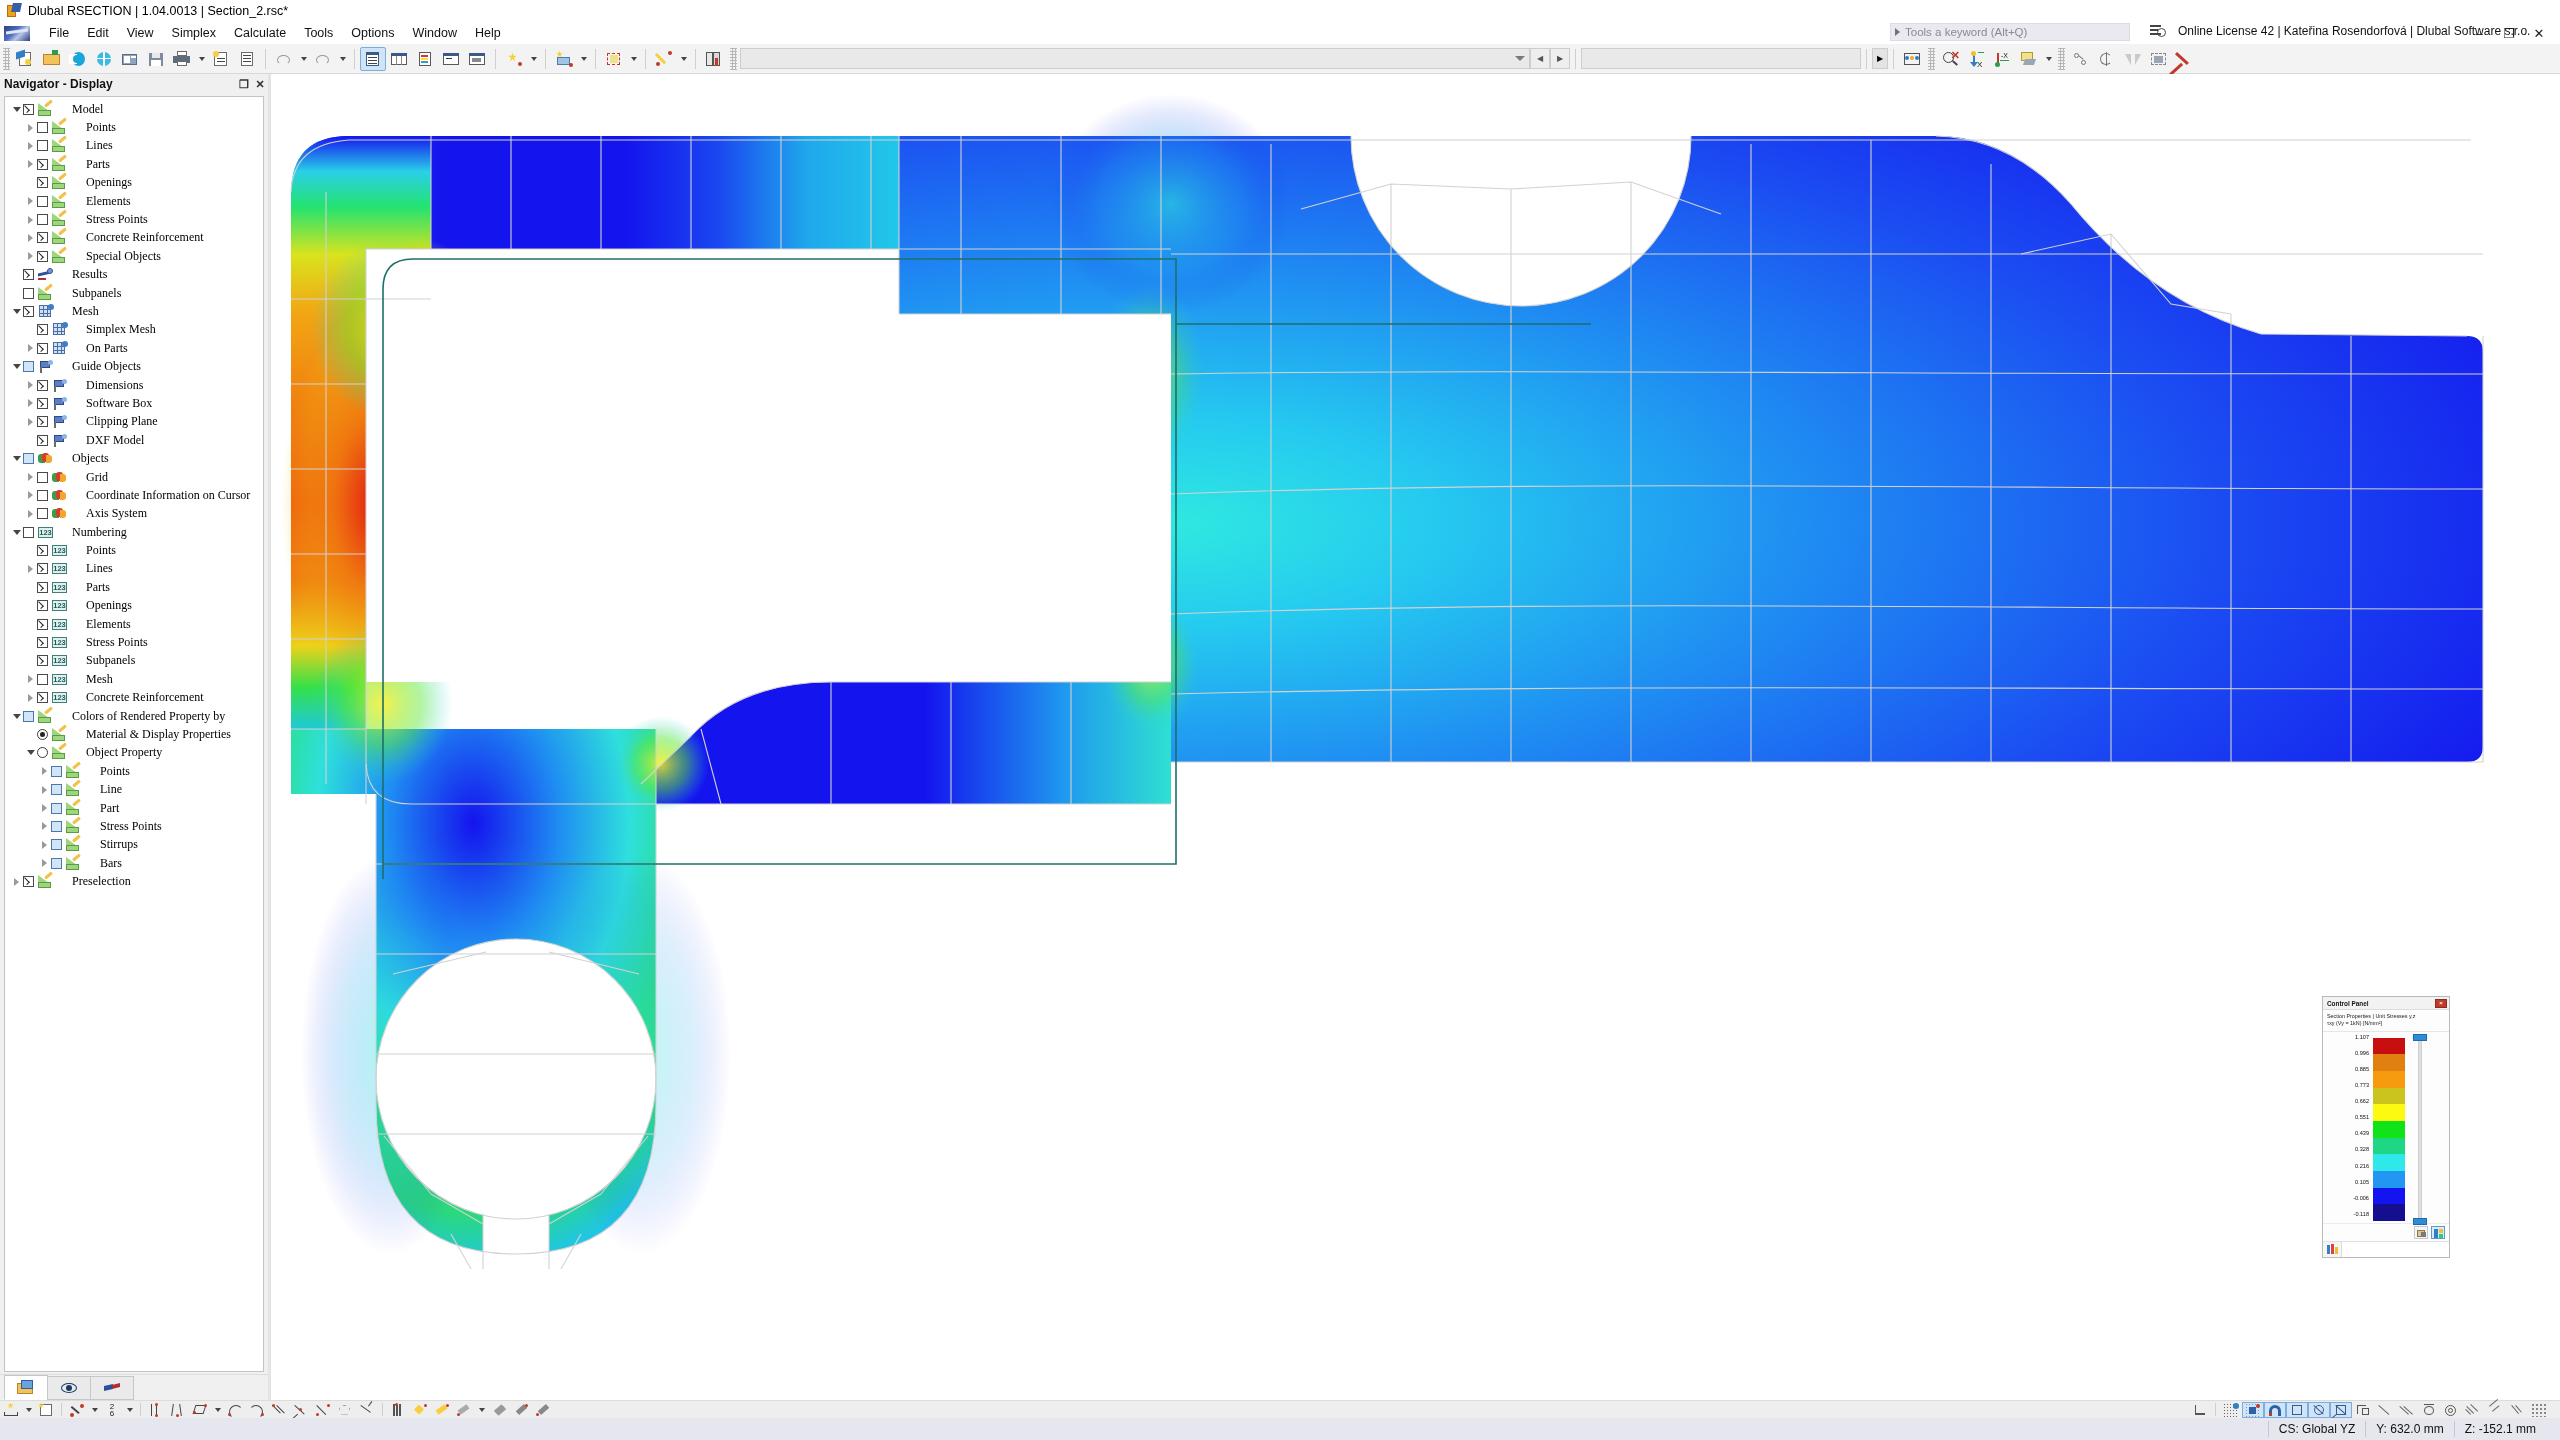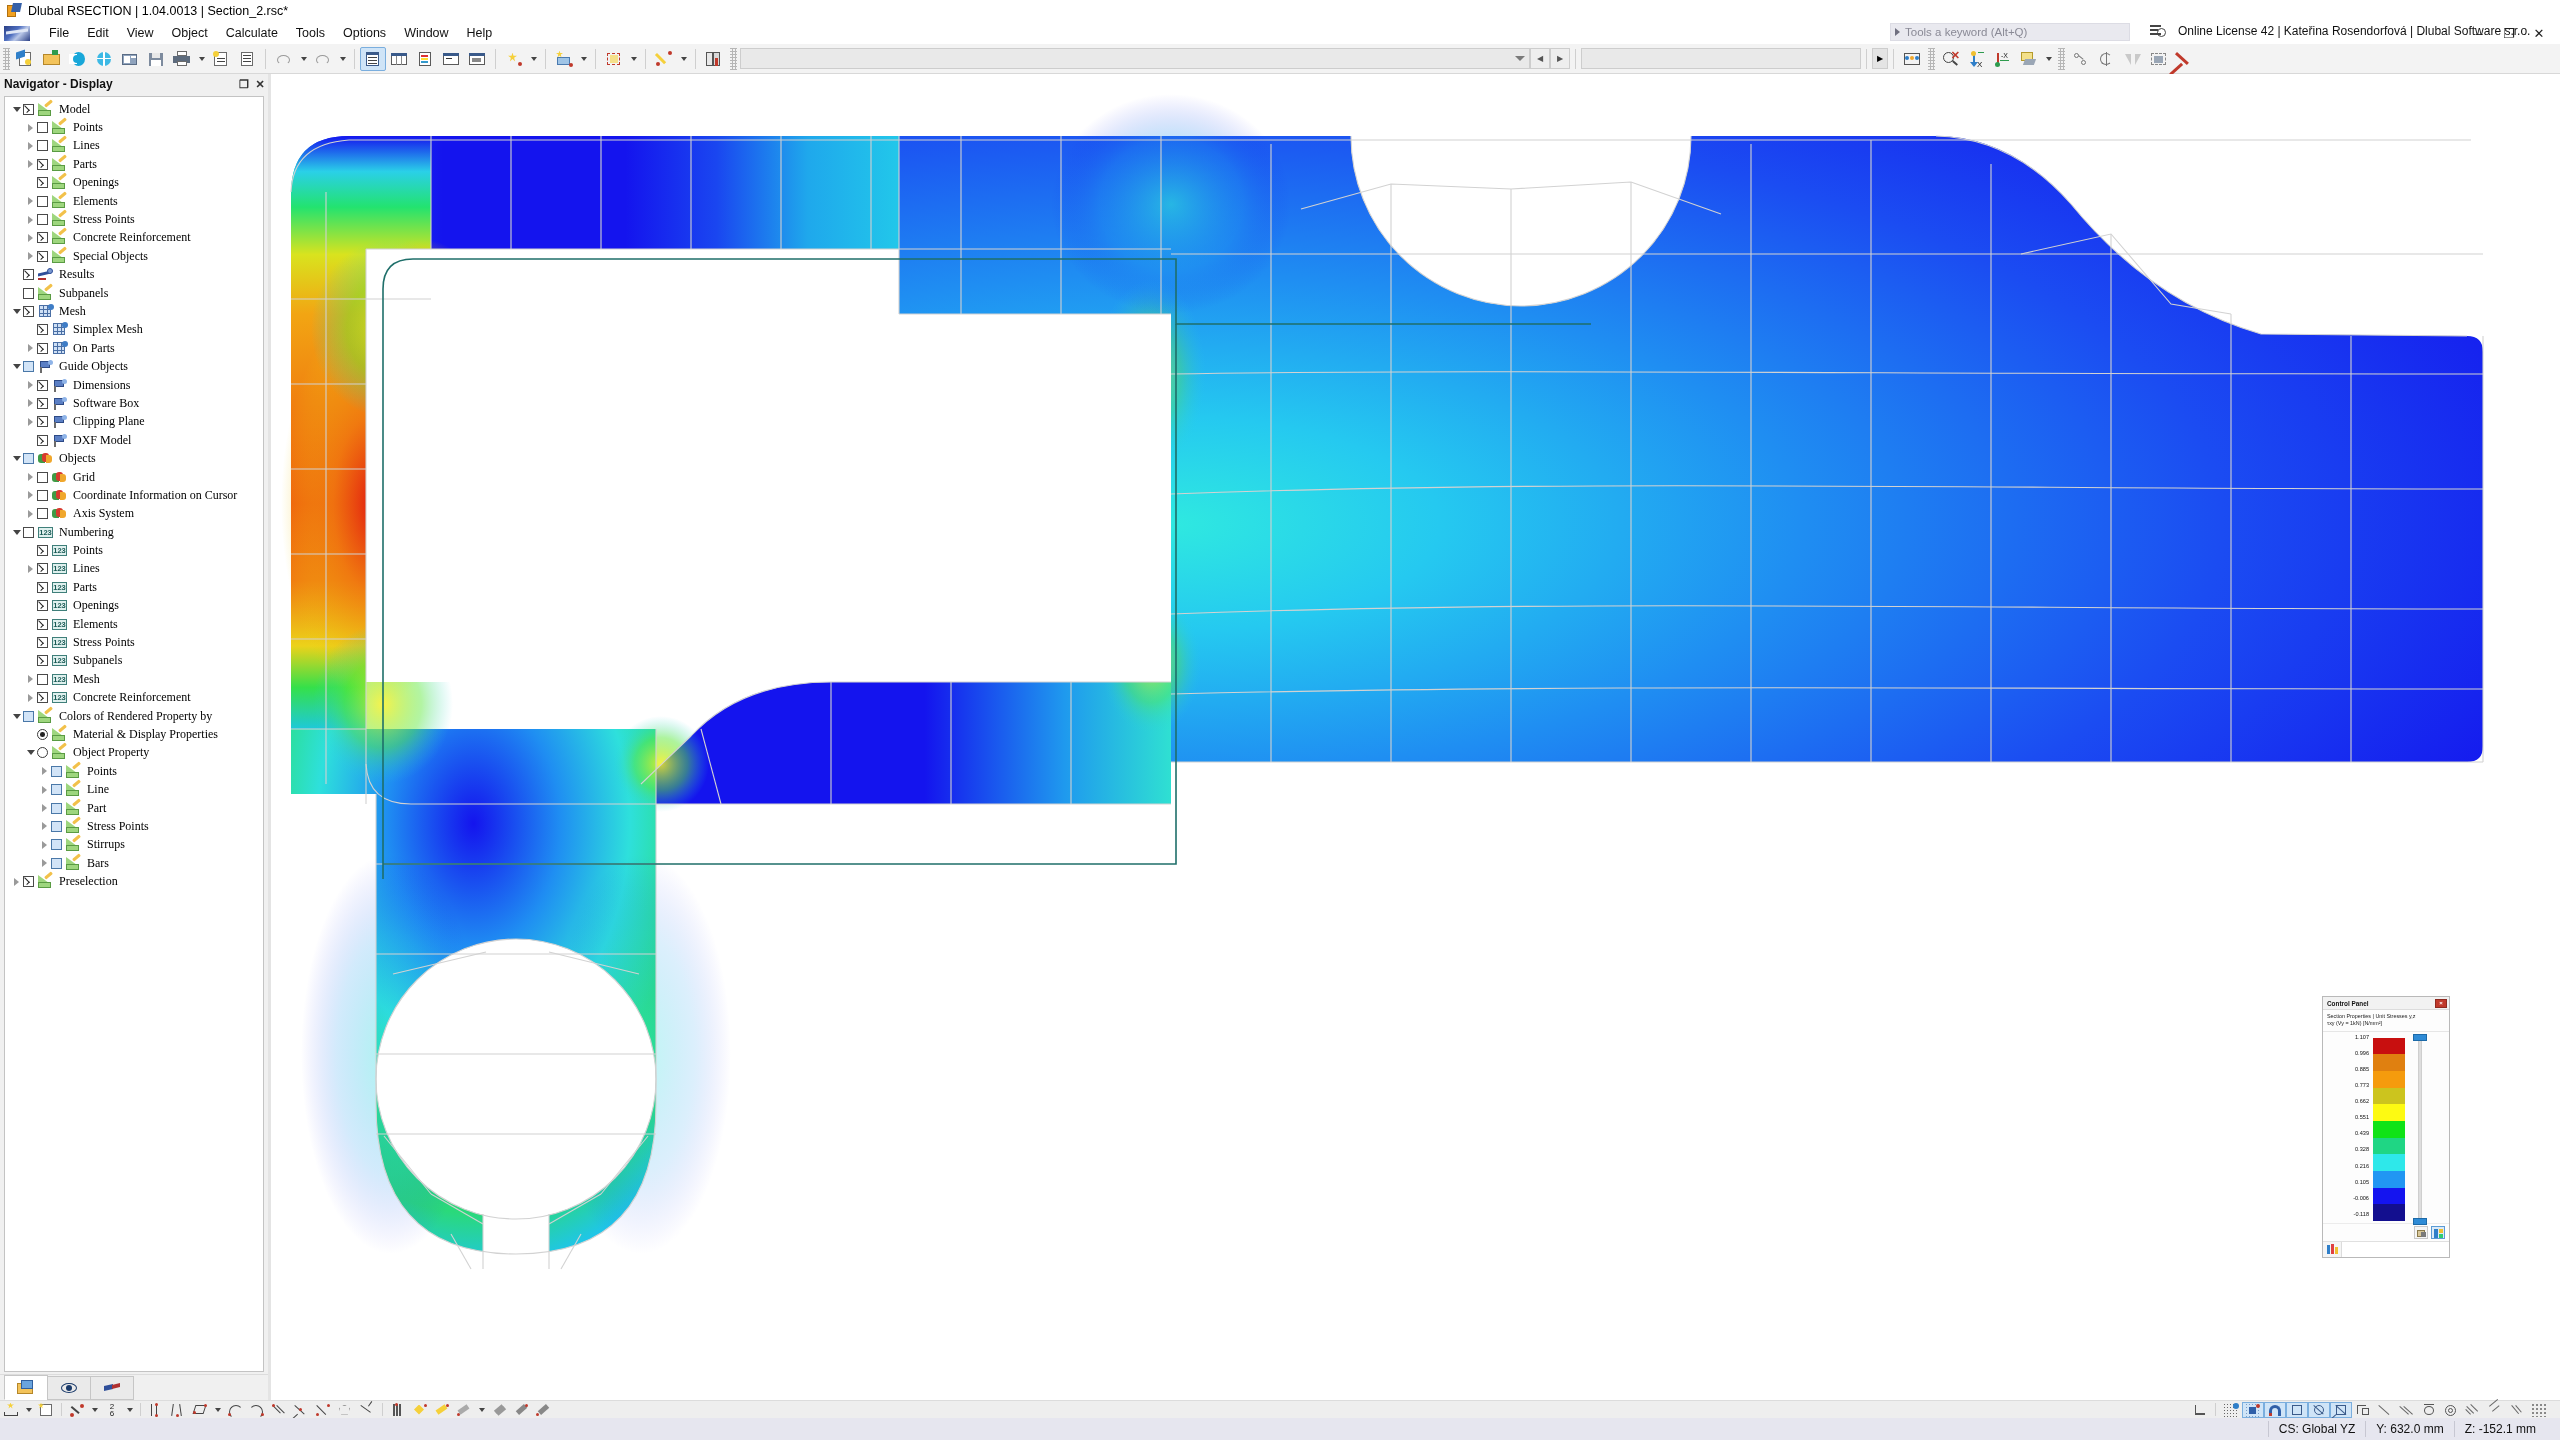--- a/index.html
+++ b/index.html
@@ -155,21 +155,21 @@
     left:3px; top:1px;
   }
   .cbx.blue { background:#d2e4f7; border-color:#4a78a8; }
   .cbx.off{}
   .radio {
     width:11px;height:11px;border:1.3px solid #3a3a3a;border-radius:50%;background:#fff;
     flex:none;margin-right:4px;position:relative;
   }
   .radio.on::after{content:"";position:absolute;left:2.2px;top:2.2px;width:4.6px;height:4.6px;border-radius:50%;background:#222;}
   
-  .ico { width:15px;height:13px;flex:none;margin-right:5px;position:relative; }
+  .ico { width:15px;height:13px;flex:none;margin-right:18px;position:relative; }
   .ico-ruler .r1{position:absolute;left:0;bottom:0;width:13px;height:6px;background:#9ed67e;border:1px solid #5a9b43;}
   .ico-ruler .r2{position:absolute;left:0;bottom:5px;width:0;height:0;border-left:11px solid #9ed67e;border-top:8px solid transparent;}
   .ico-ruler .r3{position:absolute;right:0;top:-1px;width:9px;height:3px;background:#f2c14a;transform:rotate(-40deg);border-radius:1px;}
   .ico-mesh{ }
   .ico-mesh .m{position:absolute;left:1px;top:0;width:12px;height:12px;background:#cfe0f5;border:1px solid #4a6fa5;}
   .ico-mesh .mh{position:absolute;left:1px;top:4px;width:12px;height:1px;background:#4a6fa5;}
   .ico-mesh .mh2{position:absolute;left:1px;top:8px;width:12px;height:1px;background:#4a6fa5;}
   .ico-mesh .mv{position:absolute;left:5px;top:0;width:1px;height:12px;background:#4a6fa5;}
   .ico-mesh .mv2{position:absolute;left:9px;top:0;width:1px;height:12px;background:#4a6fa5;}
   .ico-mesh .dot{position:absolute;right:-1px;top:-1px;width:6px;height:6px;border-radius:50%;background:#3f7dc6;}
@@ -301,21 +301,21 @@
       <div class="sq2"></div>
   </div>
   <div class="tb-title">Dlubal RSECTION | 1.04.0013 | Section_2.rsc*</div>
 </div>
 
 <div class="menubar">
   <div class="logo"></div>
   <div class="mi">File</div>
   <div class="mi">Edit</div>
   <div class="mi">View</div>
-  <div class="mi">Object</div>
+  <div class="mi">Simplex</div>
   <div class="mi">Calculate</div>
   <div class="mi">Tools</div>
   <div class="mi">Options</div>
   <div class="mi">Window</div>
   <div class="mi">Help</div>
 </div>
 
 <div class="kw-search">
   <div class="tri"></div>
   <span>Tools a keyword (Alt+Q)</span>

